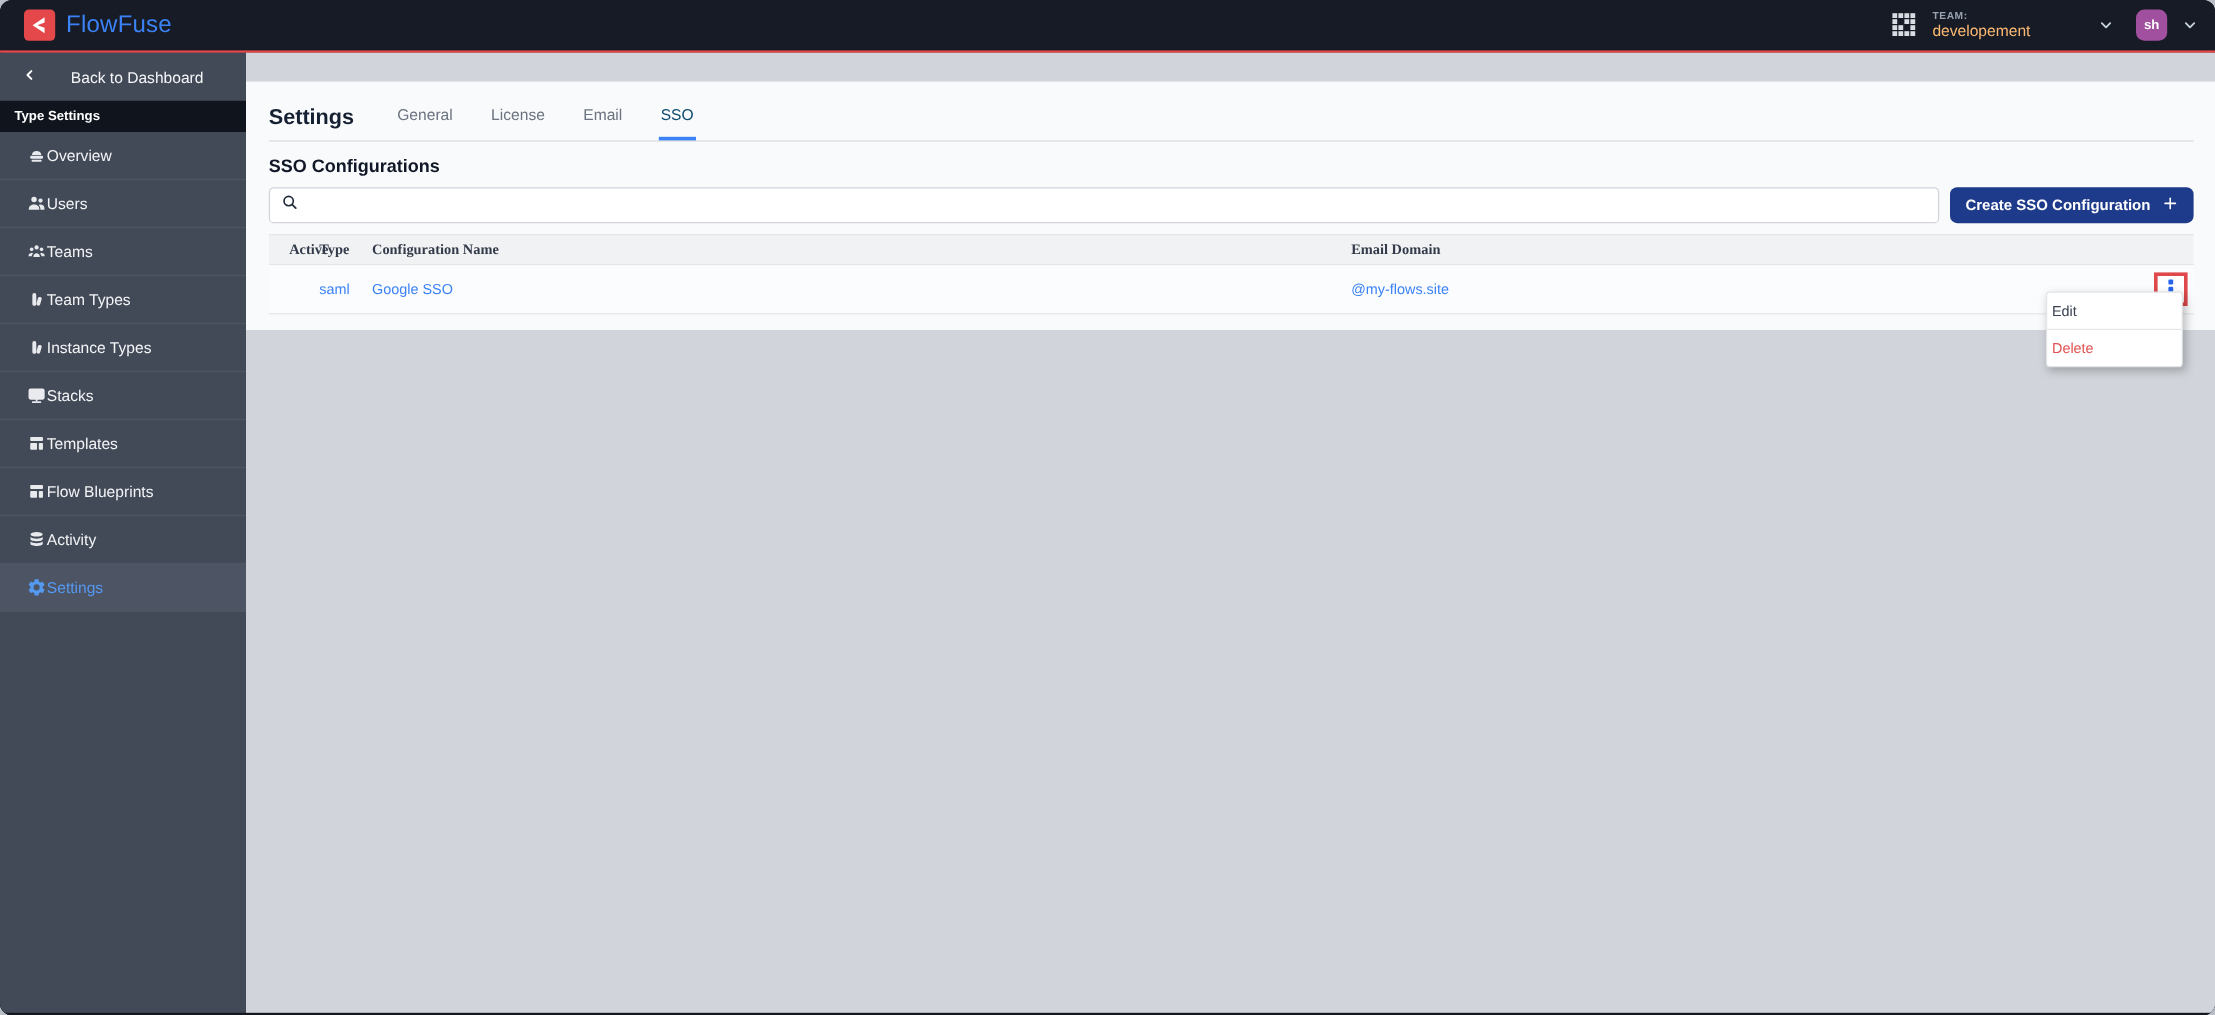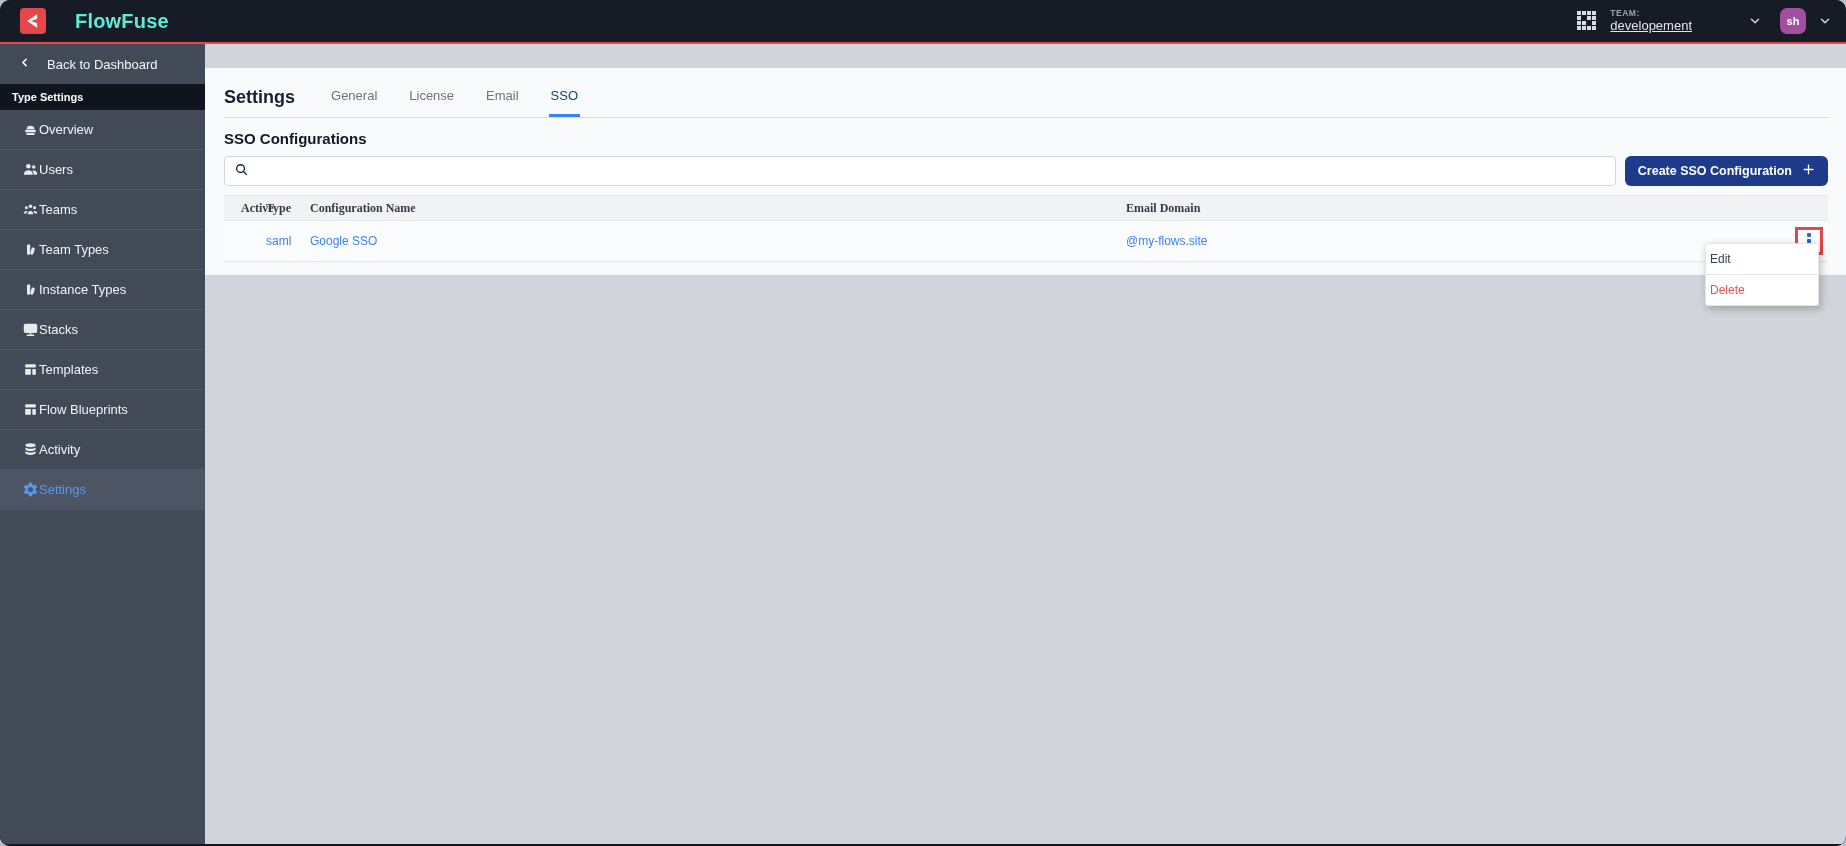--- a/index.html
+++ b/index.html
@@ -12,37 +12,37 @@
 
   
   .navbar{
     height:44px; background:#161b25; display:flex; align-items:center;
     justify-content:space-between; padding:0 14px 0 20px;
     border-bottom:2px solid #e4484b;
   }
   .brand{ display:flex; align-items:center; gap:9px; }
   .brand-mark{ width:26px; height:26px; border-radius:4px; background:#e4484b;
     display:flex; align-items:center; justify-content:center; }
-  .brand-name{ color:#5eead4; font-size:20px; font-weight:bold; letter-spacing:.2px;margin-left:20px; }
+  .brand-name{ color:#3b82f6; font-size:20px; font-weight:normal; letter-spacing:.2px; }
   .nav-right{ display:flex; align-items:center; gap:18px; }
   .team-select{ display:flex; align-items:center; gap:10px; cursor:pointer; }
   .team-icon{ width:26px; height:26px; border-radius:3px; overflow:hidden; }
   .team-meta{ display:flex; flex-direction:column; line-height:1.1; }
   .team-label{ color:#9aa3b2; font-size:8.5px; font-weight:bold; letter-spacing:.5px; }
-  .team-name{ color:#e5e5e5; font-size:13px;text-decoration:underline; }
+  .team-name{ color:#fdba74; font-size:13px; }
   .chev{ display:flex; align-items:center; }
   .team-chevron{ margin-left:46px; }
   .user-select{ display:flex; align-items:center; gap:12px; cursor:pointer; }
   .avatar{ width:26px; height:26px; border-radius:7px; background:#a1509f; color:#fff;
     font-size:11px; font-weight:bold; display:flex; align-items:center; justify-content:center; }
 
   
   .layout{ display:flex; height:800px; }
   .sidebar{ width:205px; background:#424957; flex-shrink:0; display:flex; flex-direction:column; }
-  .back-item{ height:40px; display:flex; align-items:center; gap:16px; padding-left:18px;
+  .back-item{ height:40px; display:flex; align-items:center; gap:28px; padding-left:18px;
     color:#f5f6f8; font-size:13px; cursor:pointer; }
   .side-section{ height:26px; background:#10141d; display:flex; align-items:center;
     padding-left:12px; color:#ffffff; font-size:11px; font-weight:bold; }
   .side-item{ height:40px; display:flex; align-items:center; padding-left:22px;
     color:#f3f4f6; font-size:13px; border-bottom:1px solid #4e5563; cursor:pointer; }
   .side-item .icn{ width:17px; height:17px; color:#e8eaee; display:flex; }
   .side-item.active{ background:#4d5464; color:#5598f0; }
   .side-item.active .icn{ color:#5598f0; }
   .side-fill{ flex:1; }
 

